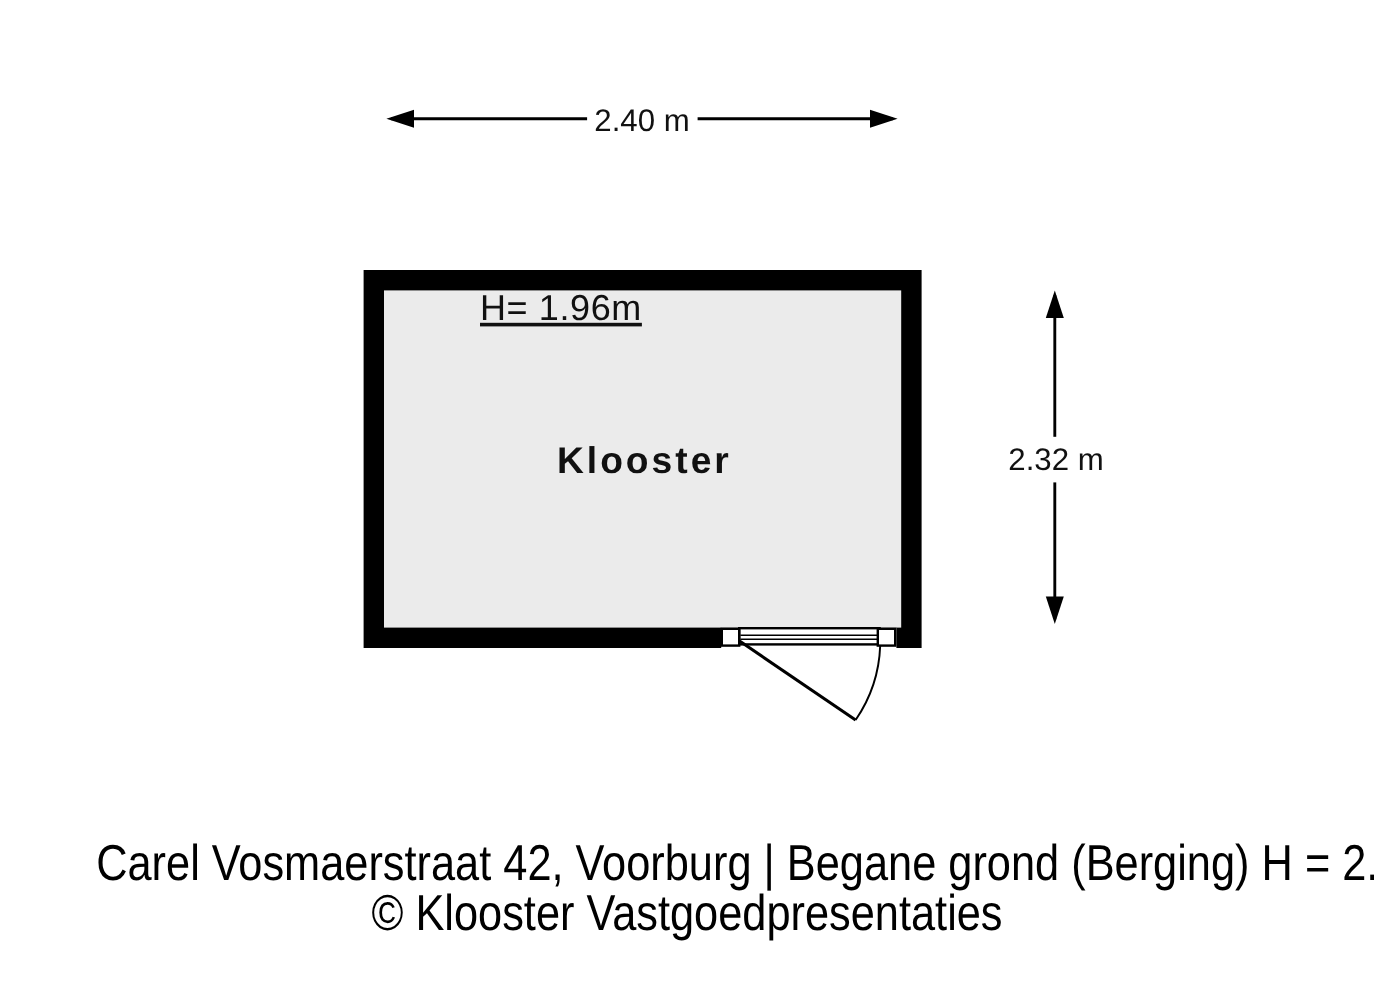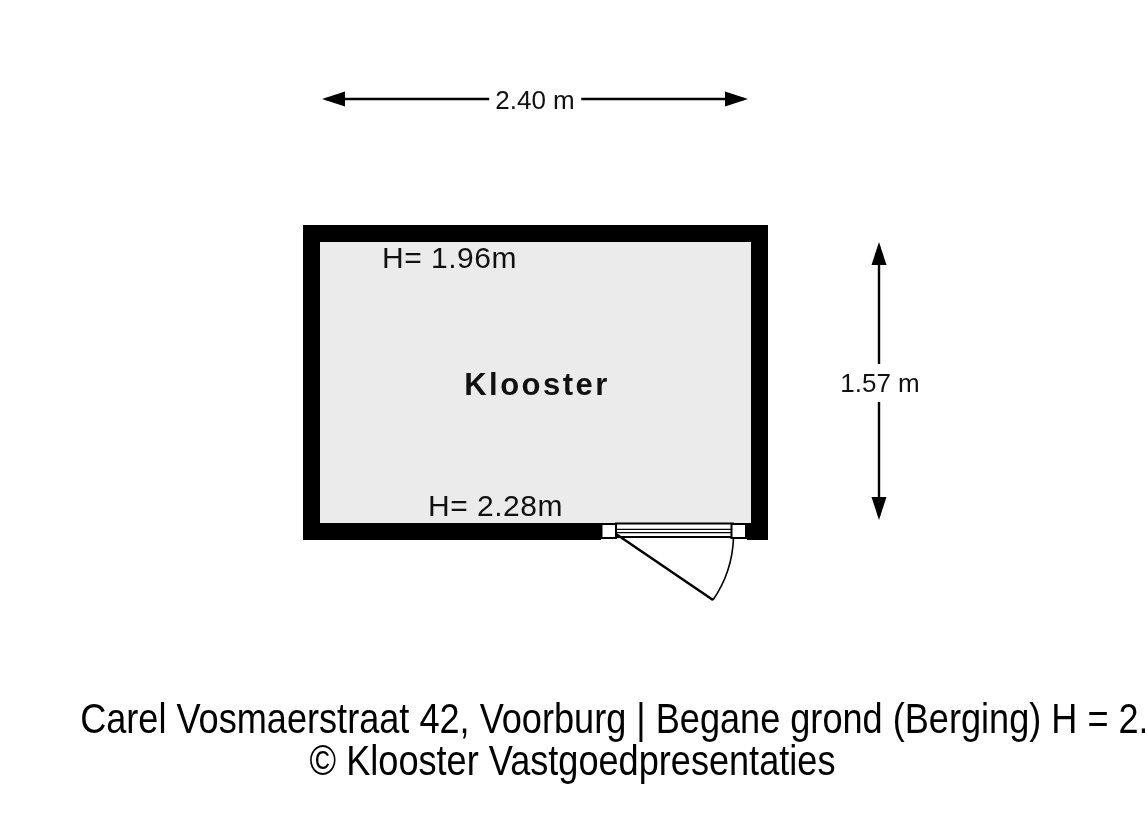--- a/index.html
+++ b/index.html
@@ -24,21 +24,21 @@
   .dim-label{
     font-size:26px;
     transform:translate(-50%,-50%);
     background:var(--color-background);
     padding:2px 6px;
   }
   .dim-label-h{left:535px;top:76px;}
   .dim-label-v{left:880px;top:359px;}
 
   .height-note{font-size:30px;letter-spacing:0.5px;}
-  .height-note-top{left:382px;top:219px;}
+  .height-note-top{left:400px;top:219px;text-decoration:underline;}
   .height-note-bottom{left:428px;top:467px;}
 
   .room-name{
     left:537px;top:360px;
     transform:translate(-50%,-50%);
     font-size:31px;font-weight:700;letter-spacing:2.5px;
   }
 
   .caption{
     position:absolute;left:0;top:674px;width:1145px;
@@ -83,24 +83,23 @@
 
     <g stroke="#000000" fill="#000000">
       <line x1="879" y1="222" x2="879" y2="340" stroke-width="2.4"></line>
       <line x1="879" y1="378" x2="879" y2="492" stroke-width="2.4"></line>
       <polygon points="879,218 871.5,241 886.5,241" stroke="none"></polygon>
       <polygon points="879,496 871.5,473 886.5,473" stroke="none"></polygon>
     </g>
   </svg>
 
   <div class="label dim-label dim-label-h">2.40 m</div>
-  <div class="label dim-label dim-label-v">1.57 m</div>
+  <div class="label dim-label dim-label-v">2.32 m</div>
 
   <div class="label height-note height-note-top">H= 1.96m</div>
   <div class="label room-name">Klooster</div>
-  <div class="label height-note height-note-bottom">H= 2.28m</div>
 
   <div class="caption">
     <span class="caption-line">Carel Vosmaerstraat 42, Voorburg | Begane grond (Berging) H = 2.28m</span>
     <span class="caption-line">© Klooster Vastgoedpresentaties</span>
   </div>
 
 </div>
 
 </body></html>

